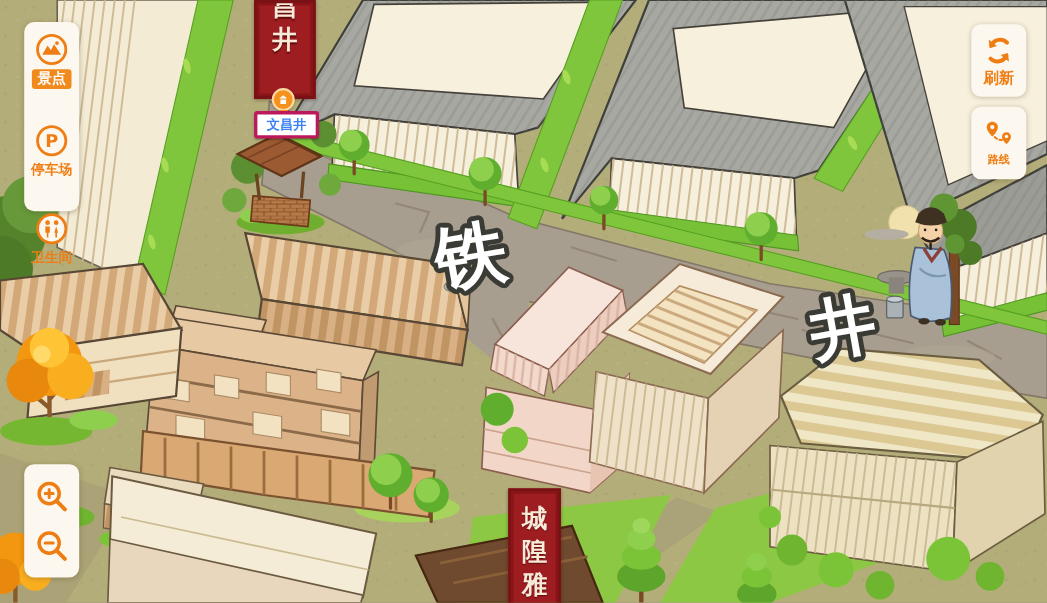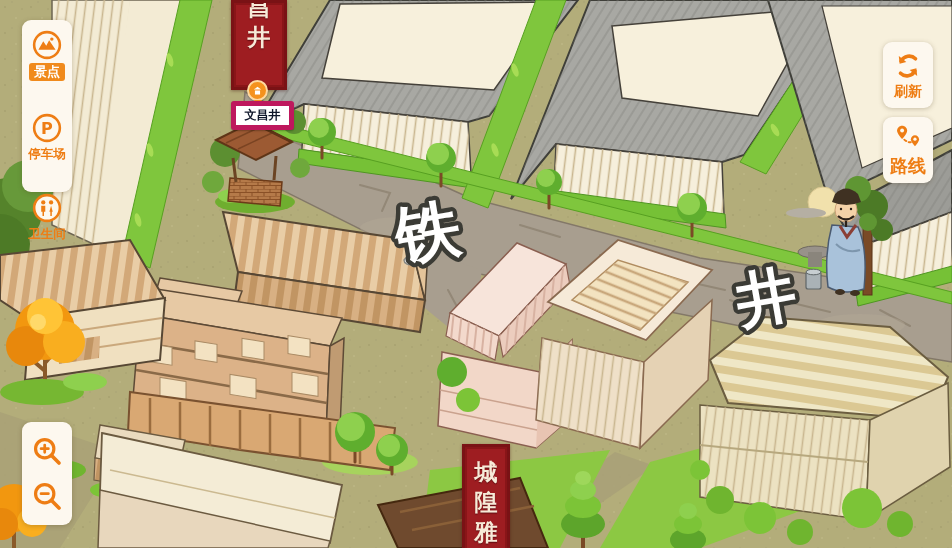--- a/index.html
+++ b/index.html
@@ -11,40 +11,40 @@
   
   .panel{position:absolute;background:#fdf8ef;border-radius:9px;box-shadow:0 1px 5px rgba(80,60,30,.28);}
   .left-panel{left:22px;top:20px;width:50px;height:172px;display:flex;flex-direction:column;
               align-items:center;padding-top:10px;box-sizing:border-box;gap:32px;}
   .side-item{display:flex;flex-direction:column;align-items:center;gap:3px;cursor:pointer;}
   .lbl{color:#ee7d14;font-weight:bold;font-size:12.5px;text-align:center;white-space:nowrap;line-height:1.2;}
   .lbl.pill{background:#f08a1c;color:#fff;border-radius:3px;padding:1px 5px;font-size:13px;}
   .zoom-panel{left:22px;top:422px;width:50px;height:103px;display:flex;flex-direction:column;
               align-items:center;justify-content:space-evenly;}
   .zoom-btn{cursor:pointer;display:flex;align-items:center;justify-content:center;}
-  .right-stack{position:absolute;right:19px;top:22px;width:50px;display:flex;flex-direction:column;gap:9px;margin-top:20px;}
+  .right-stack{position:absolute;right:19px;top:22px;width:50px;display:flex;flex-direction:column;gap:9px;}
   .right-item{position:relative;background:#fdf8ef;border-radius:9px;box-shadow:0 1px 5px rgba(80,60,30,.28);
               height:66px;display:flex;flex-direction:column;align-items:center;justify-content:center;gap:2px;cursor:pointer;}
   
   .banner{position:absolute;background:#9e1d21;border:3px solid #7a1215;box-sizing:border-box;
           box-shadow:inset 0 0 0 2px rgba(120,15,18,.55), 0 1px 3px rgba(60,10,10,.4);
           display:flex;flex-direction:column;align-items:center;overflow:hidden;}
   .banner .bch{color:#f7ead8;font-size:23px;font-weight:bold;line-height:30px;
                text-shadow:0 1px 1px #5f0c0f;font-family:"DejaVu Sans",sans-serif;}
   .banner-top{left:231px;top:0;width:56px;height:90px;padding-top:0;}
   .banner-top .bch:first-child{margin-top:-11px;}
   .banner-bottom{left:462px;top:444px;width:48px;height:120px;padding-top:10px;}
   .poi-marker{position:absolute;left:247px;top:80px;width:17px;height:17px;border-radius:50%;
               background:#f5921e;border:2px solid #ffd9a0;box-shadow:0 1px 2px rgba(0,0,0,.3);
               display:flex;align-items:center;justify-content:center;cursor:pointer;}
   .poi-marker:after{content:"";position:absolute;left:4.5px;top:18px;border:4px solid transparent;
                     border-top:6px solid #f5921e;}
   .poi-label{position:absolute;left:231px;top:101px;width:53px;height:19px;background:#fff;
-             border:5px solid #be185d;border-radius:3px;box-shadow:0 1px 2px rgba(0,0,0,.28);
-             color:#0f172a;font-size:12px;font-weight:bold;display:flex;align-items:center;
+             border:3px solid #be185d;border-radius:3px;box-shadow:0 1px 2px rgba(0,0,0,.28);
+             color:#3b82f6;font-size:12px;font-weight:bold;display:flex;align-items:center;
              justify-content:center;cursor:pointer;}
   .oi{stroke:#ee7d14;fill:none;stroke-linecap:round;stroke-linejoin:round;}
   .of{fill:#ee7d14;stroke:none;}
 </style>
 </head>
 <body>
 
 <div class="stage">
 
   <svg class="map-art" viewBox="0 0 952 548" xmlns="http://www.w3.org/2000/svg">
@@ -413,17 +413,17 @@
       <div class="lbl" style="font-size:14px">刷新</div>
     </div>
     <div class="right-item">
       <svg width="30" height="30" viewBox="0 0 28 28">
         <path class="of" d="M8.5,2.5 c-2.6,0 -4.7,2 -4.7,4.6 c0,3.4 4.7,7.9 4.7,7.9 c0,0 4.7,-4.5 4.7,-7.9 C13.2,4.5 11.1,2.5 8.5,2.5 z"></path>
         <circle cx="8.5" cy="7" r="1.8" fill="#fdf8ef"></circle>
         <path class="oi" d="M10.5,15.5 q4,3.5 7,2" stroke-width="1.7" stroke-dasharray="2.2,2.4"></path>
         <path class="of" d="M20.5,11.5 c-2.1,0 -3.8,1.6 -3.8,3.7 c0,2.8 3.8,6.4 3.8,6.4 c0,0 3.8,-3.6 3.8,-6.4 C24.3,13.1 22.6,11.5 20.5,11.5 z"></path>
         <circle cx="20.5" cy="15.1" r="1.5" fill="#fdf8ef"></circle>
       </svg>
-      <div class="lbl" style="font-size:18px">路线</div>
+      <div class="lbl" style="font-size:10px">路线</div>
     </div>
   </div>
 
 </div>
 
 </body></html>

